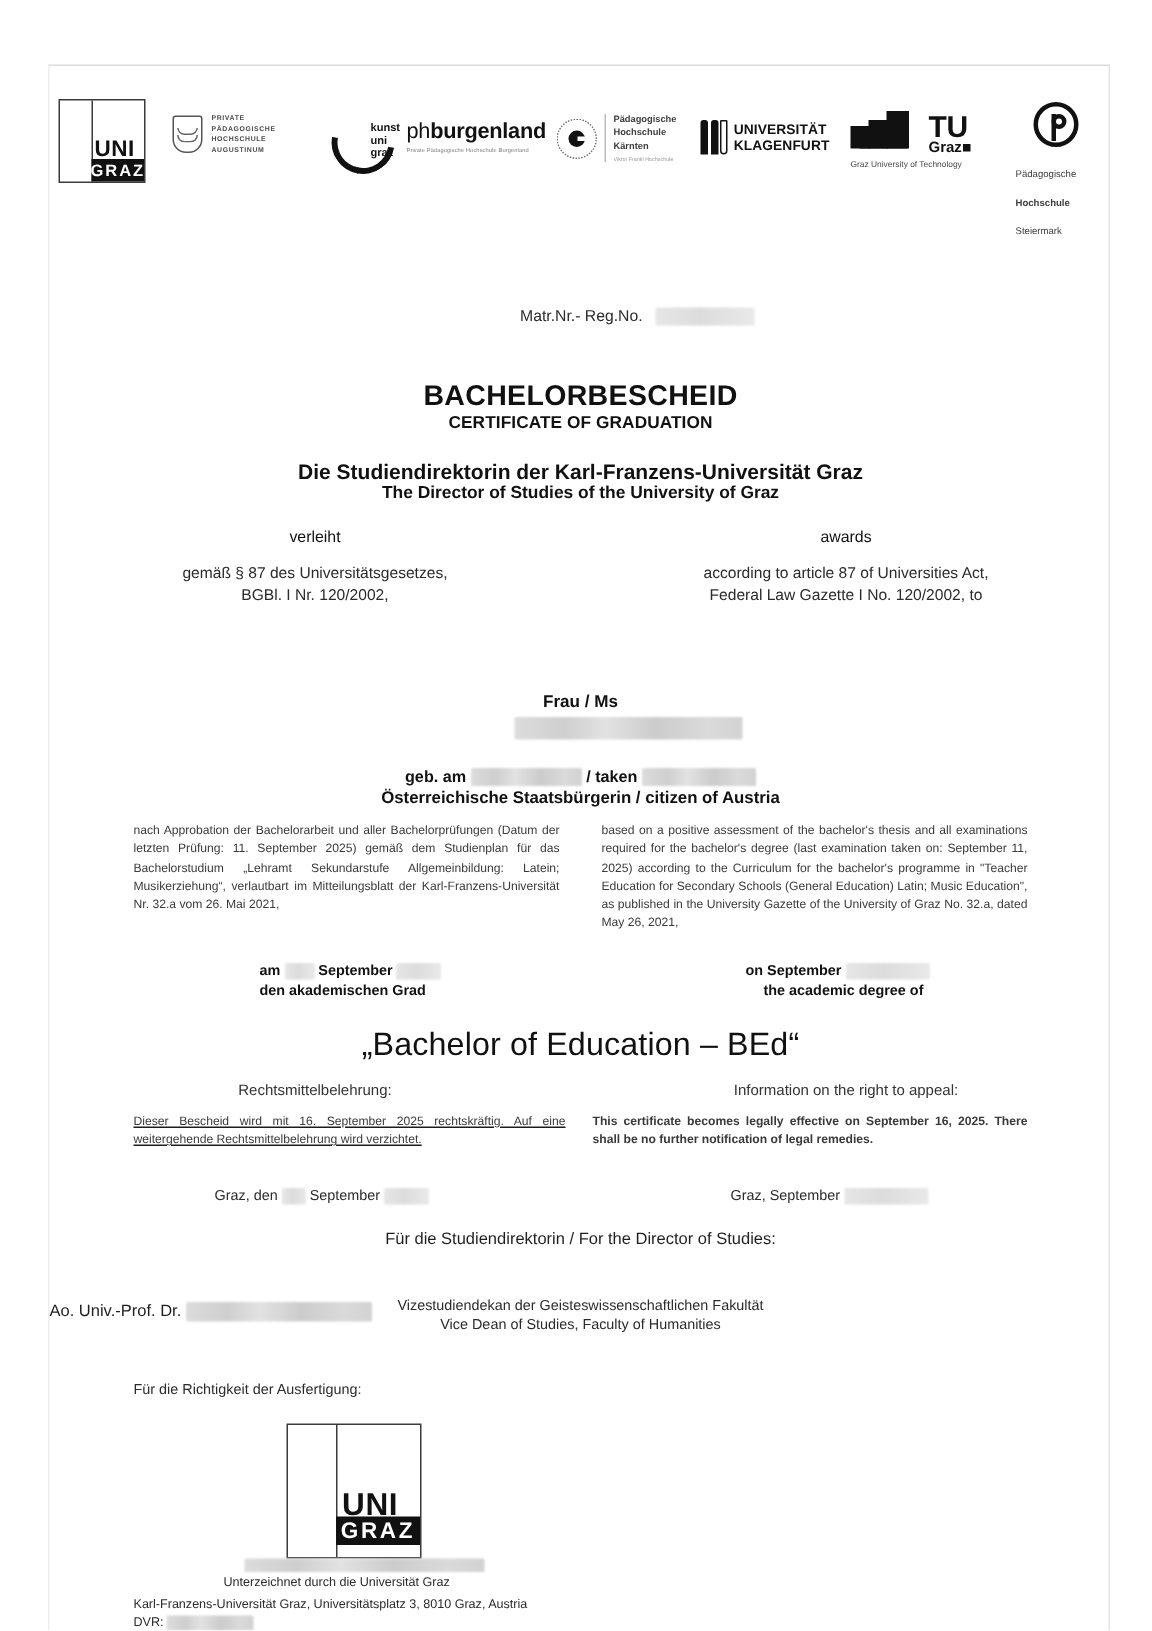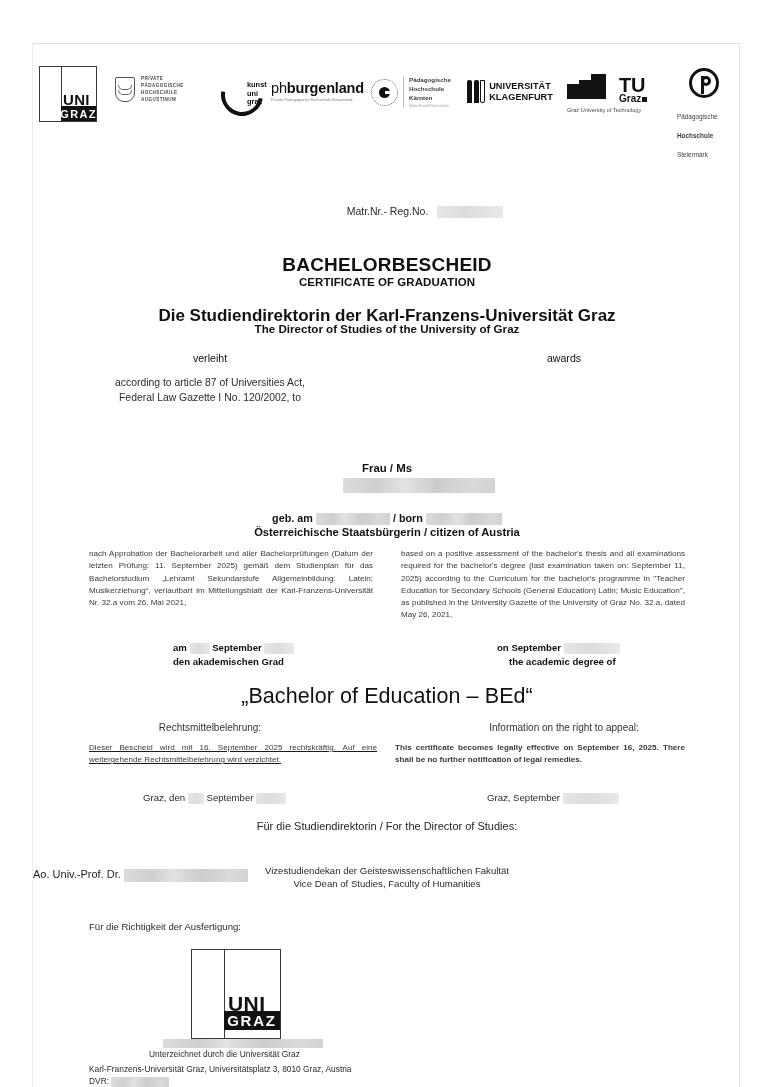--- a/index.html
+++ b/index.html
@@ -308,21 +308,21 @@
     font-size: 11.5px;
     font-weight: bold;
     letter-spacing: .005em;
     color: #111;
   }
 
   .director-de {
     position: absolute;
     left: 0; top: 262px; width: 708px;
     text-align: center;
-    font-size: 17px;
+    font-size: 14px;
     font-weight: bold;
     color: #111;
   }
   .director-en {
     position: absolute;
     left: 0; top: 278px; width: 708px;
     text-align: center;
     font-size: 11.6px;
     font-weight: bold;
     color: #111;
@@ -606,32 +606,36 @@
     <div>
         <div class="c">verleiht</div>
       </div>
     <div>
         <div class="c">awards</div>
       </div>
   </div>
 
   <div class="two-col article-row">
     <div>
+        <div class="c">gemäß § 87 des Universitätsgesetzes,
+BGBl. I Nr. 120/2002,</div>
+      </div>
+    <div>
         <div class="c">according to article 87 of Universities Act,
 Federal Law Gazette I No. 120/2002, to</div>
       </div>
   </div>
 
   <div class="frau">Frau / Ms</div>
   <div class="redact name-redact"></div>
 
   <div class="born-line">
     <span>geb. am</span>
     <span class="redact" style="width:74px;height:12px;"></span>
-    <span>/ born</span>
+    <span>/ taken</span>
     <span class="redact" style="width:76px;height:12px;"></span>
   </div>
   <div class="citizen">Österreichische Staatsbürgerin / citizen of Austria</div>
 
   <div class="two-col body-row">
     <div class="left">
         <div class="c">nach Approbation der Bachelorarbeit und aller Bachelorprüfungen (Datum der letzten Prüfung: 11. September 2025) gemäß dem Studienplan für das Bachelorstudium „Lehramt Sekundarstufe Allgemeinbildung: Latein; Musikerziehung“, verlautbart im Mitteilungsblatt der Karl-Franzens-Universität Nr. 32.a vom 26. Mai 2021,</div>
       </div>
     <div class="right">
         <div class="c">based on a positive assessment of the bachelor's thesis and all examinations required for the bachelor's degree (last examination taken on: September 11, 2025) according to the Curriculum for the bachelor's programme in "Teacher Education for Secondary Schools (General Education) Latin; Music Education", as published in the University Gazette of the University of Graz No. 32.a, dated May 26, 2021,</div>

